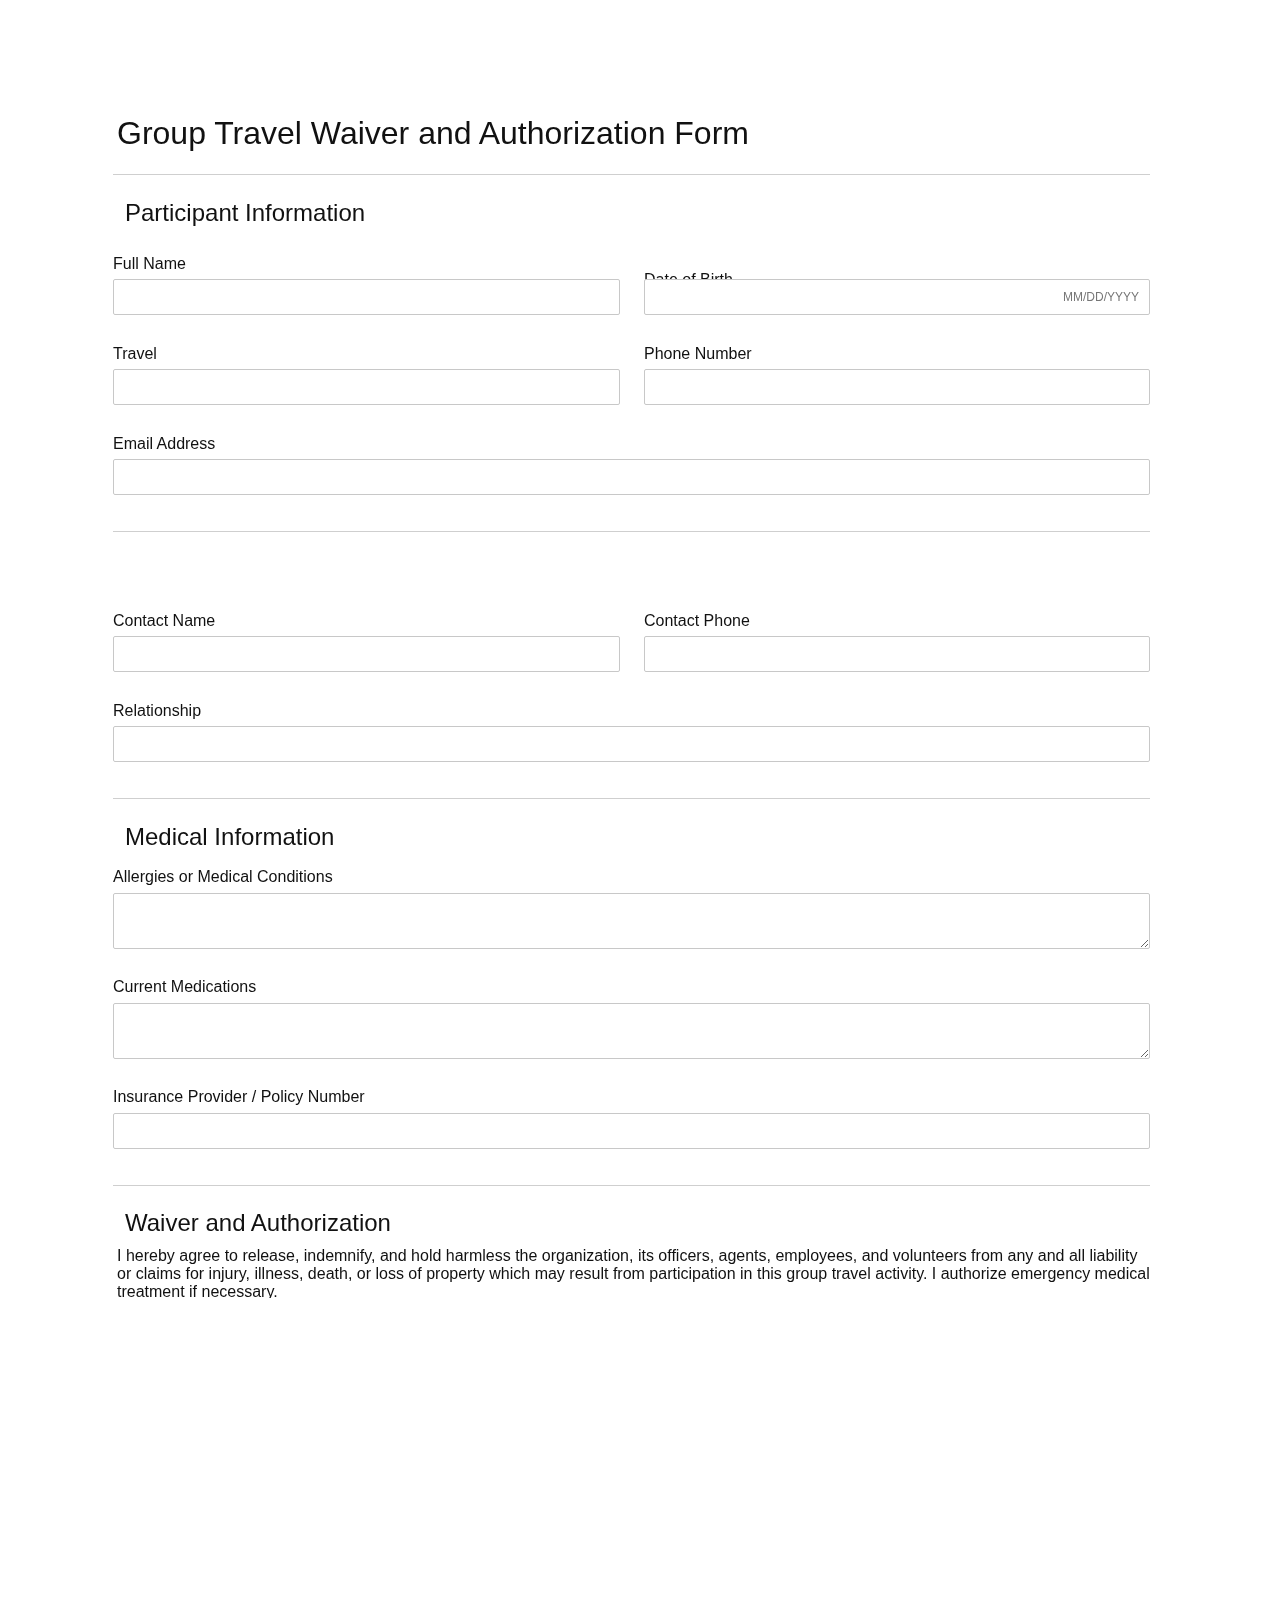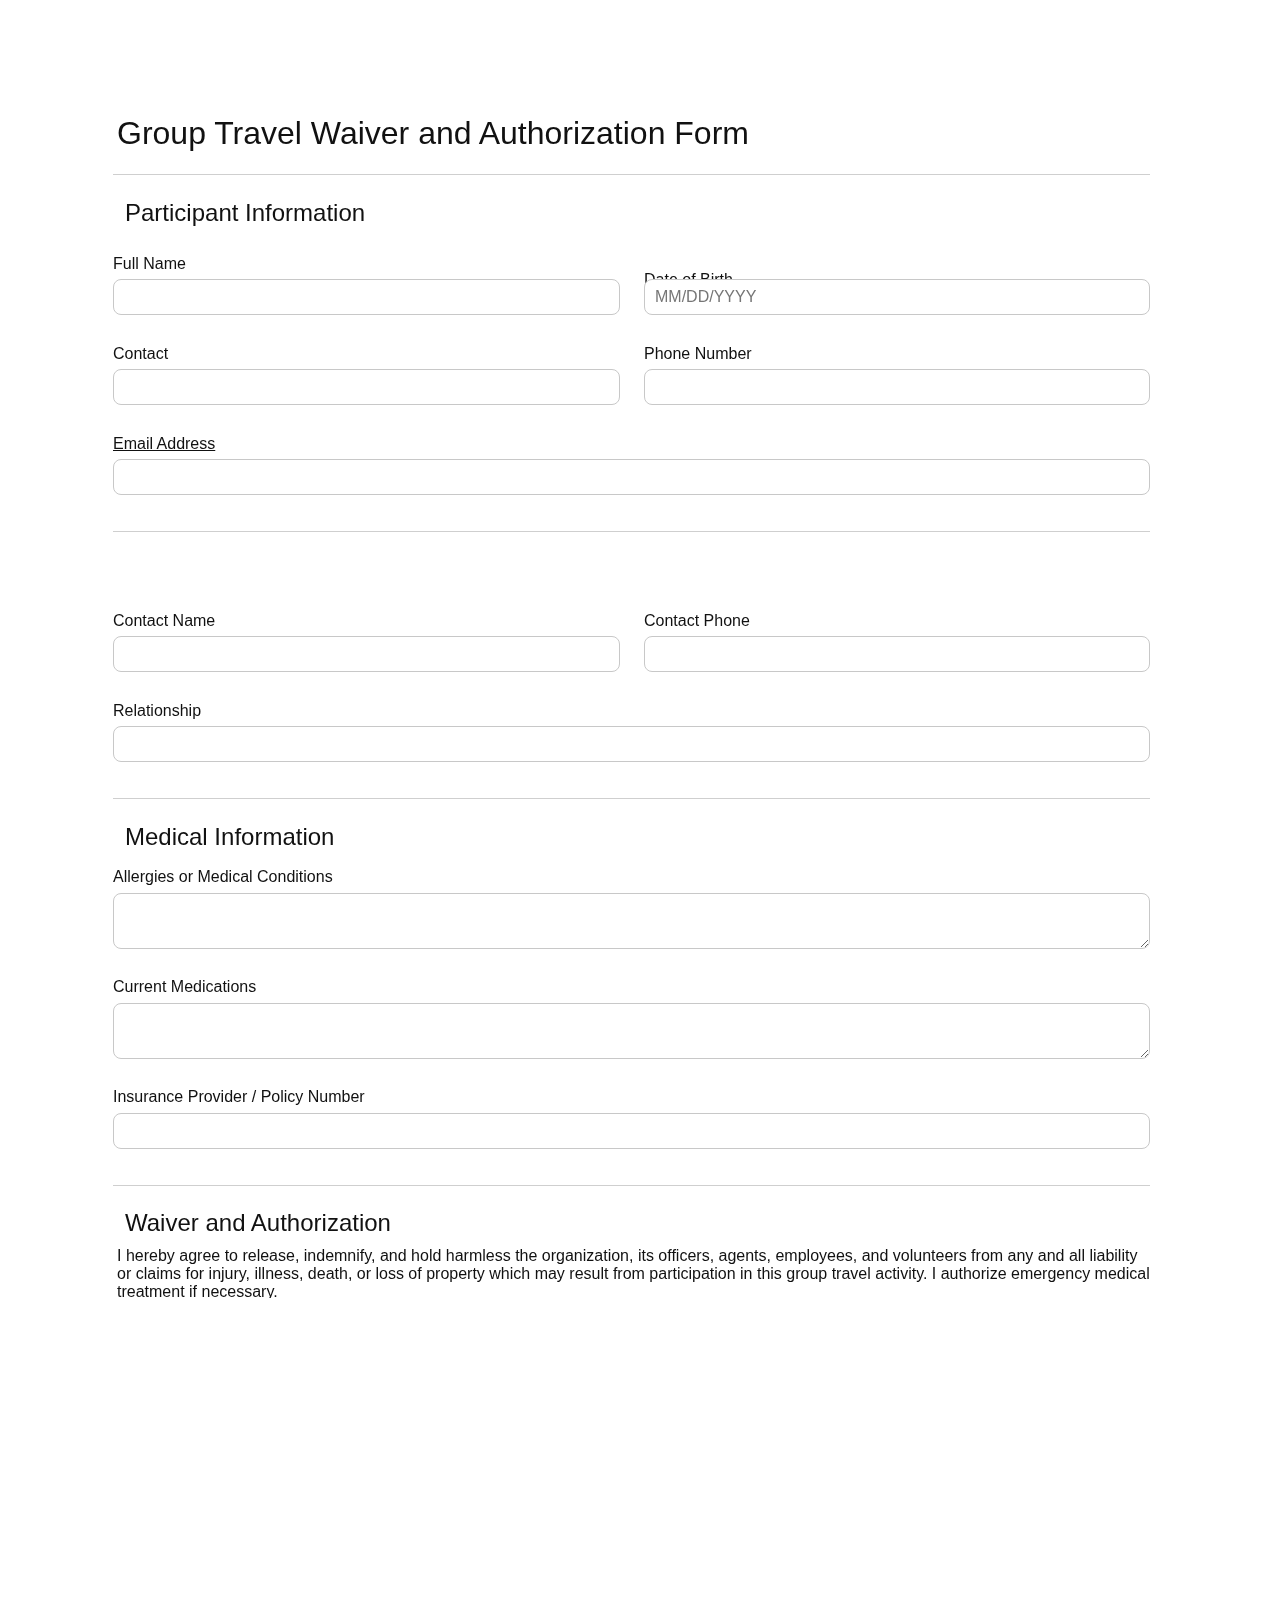--- a/index.html
+++ b/index.html
@@ -56,28 +56,29 @@
       font-size: 16px;
       line-height: 20px;
       white-space: nowrap;
       color: #111;
     }
     .field {
       position: absolute;
       box-sizing: border-box;
       height: 36px;
       border: 1px solid #c8c8c8;
-      border-radius: 8px;
+      border-radius: 2px;
       background: #fff;
       font-family: "Liberation Sans", sans-serif;
-      font-size: 16px;
+      font-size: 12px;
       padding: 0 10px;
       color: #111;
       outline: none;
       margin: 0;
+      text-align: right;
     }
     .field::placeholder { color: #767676; }
     textarea.field {
       height: 56px;
       resize: vertical;
       padding: 8px 10px;
     }
     .col-left { left: 0; width: 507px; }
     .col-right { left: 531px; width: 506px; }
     .full { left: 0; width: 1037px; }
@@ -102,27 +103,27 @@
   <div class="divider" style="top:174px;"></div>
 
   <h2 class="section-title" style="top:198px;">Participant Information</h2>
 
   <label class="label" style="left:0; top:254px;" for="full-name">Full Name</label>
   <input id="full-name" class="field col-left" style="top: 279px;" type="text" placeholder="">
 
   <label class="label" style="left:531px; top:270px;" for="dob">Date of Birth</label>
   <input id="dob" class="field col-right" style="top: 279px;" type="text" placeholder="MM/DD/YYYY">
 
-  <label class="label" style="left:0; top:344px;" for="address">Contact</label>
+  <label class="label" style="left:0; top:344px;" for="address">Travel</label>
   <input id="address" class="field col-left" style="top: 369px;" type="text" placeholder="">
 
   <label class="label" style="left:531px; top:344px;" for="phone">Phone Number</label>
   <input id="phone" class="field col-right" style="top: 369px;" type="tel" placeholder="">
 
-  <label class="label" style="left:0; top:434px;text-decoration:underline;" for="email">Email Address</label>
+  <label class="label" style="left:0; top:434px;" for="email">Email Address</label>
   <input id="email" class="field full" style="top: 459px;" type="email" placeholder="">
 
   <div class="divider" style="top:531px;"></div>
 
 
   <label class="label" style="left:0; top:611px;" for="contact-name">Contact Name</label>
   <input id="contact-name" class="field col-left" style="top: 636px;" type="text" placeholder="">
 
   <label class="label" style="left:531px; top:611px;" for="contact-phone">Contact Phone</label>
   <input id="contact-phone" class="field col-right" style="top: 636px;" type="tel" placeholder="">

